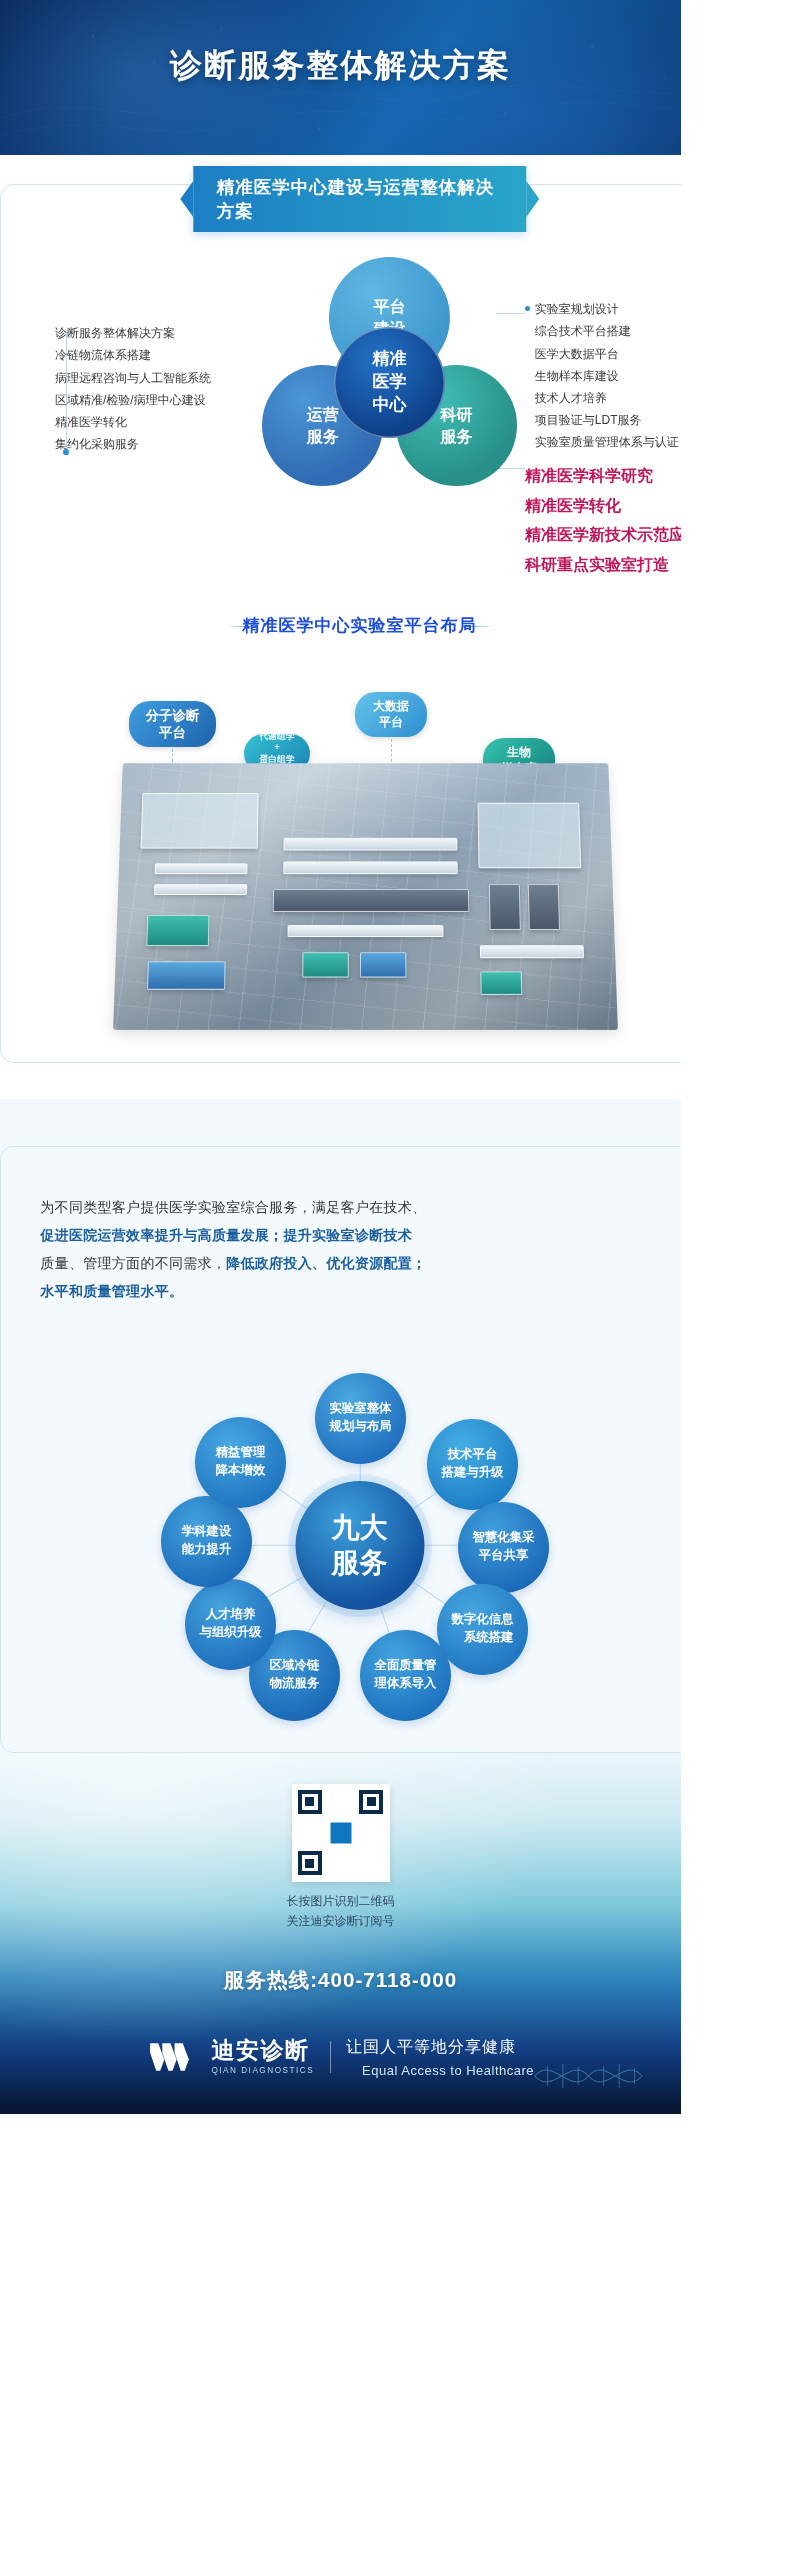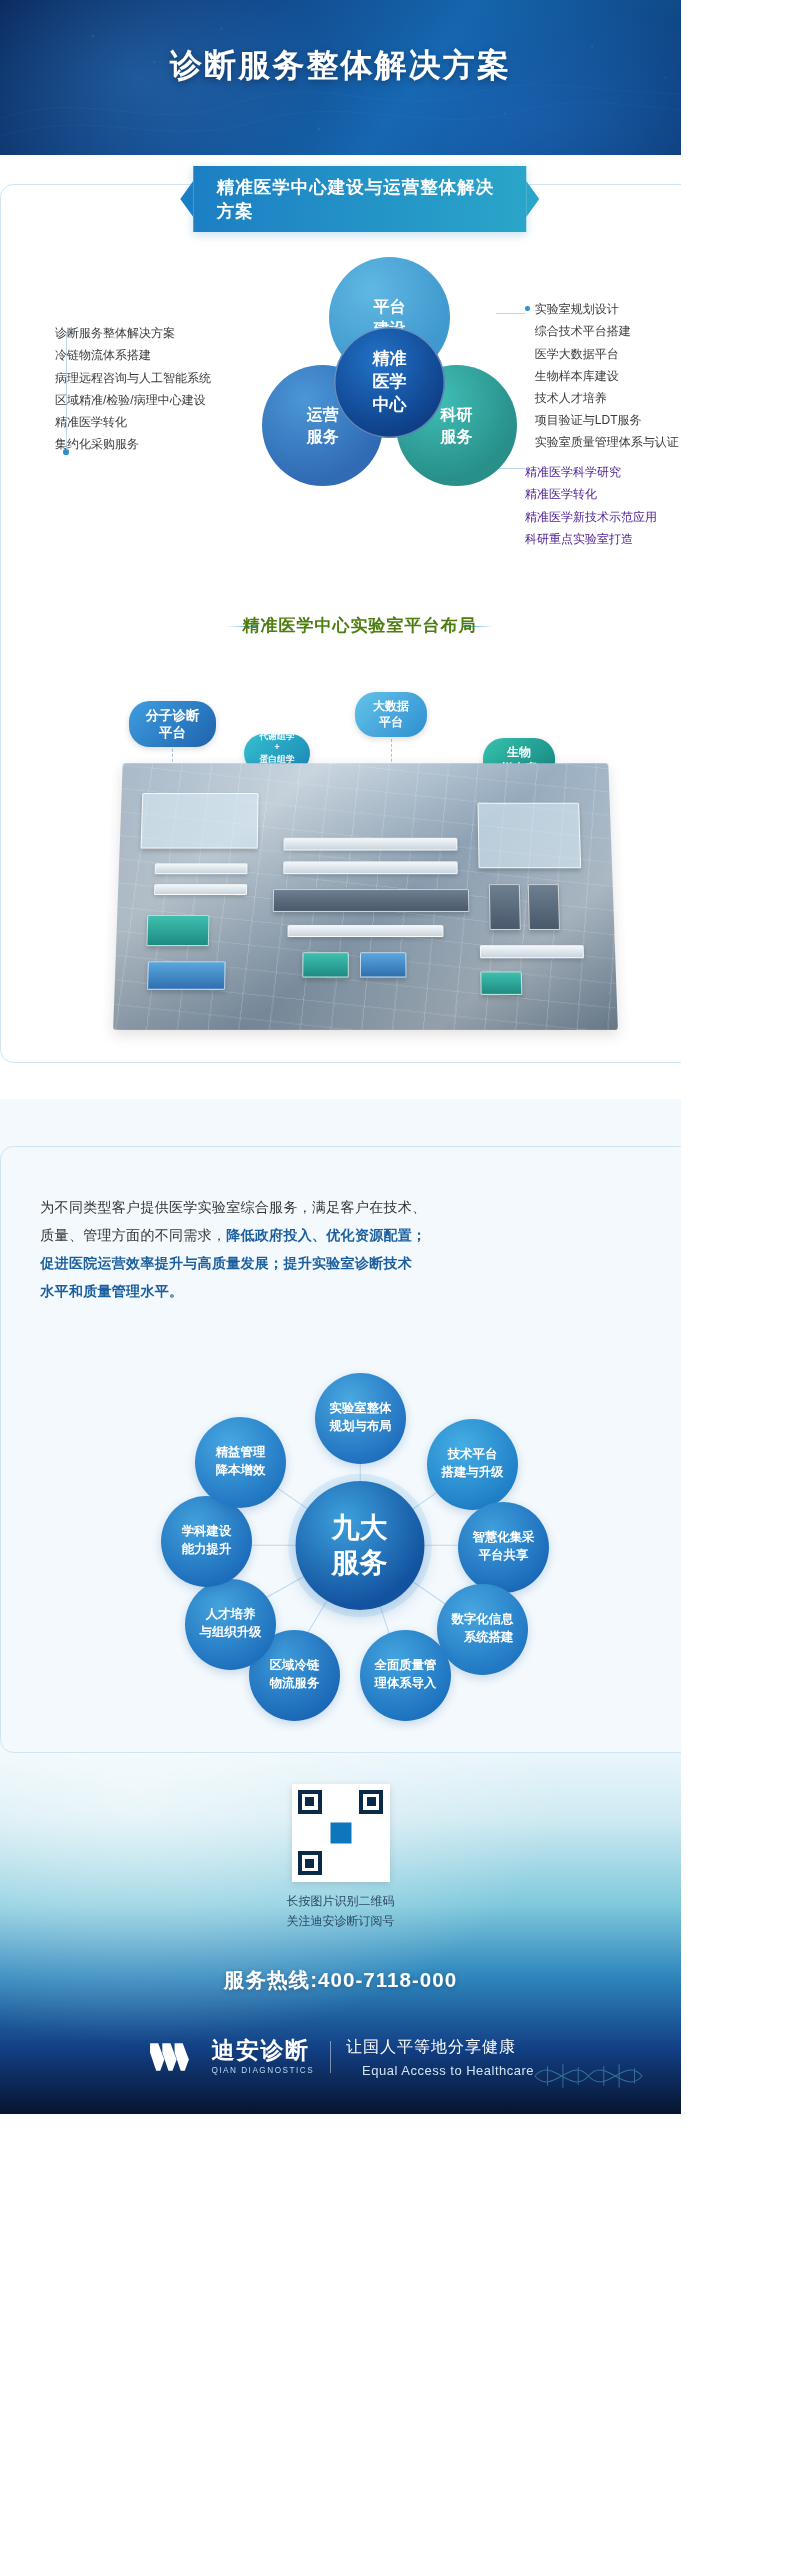--- a/index.html
+++ b/index.html
@@ -164,23 +164,24 @@
     left: 495px; top: 72px;
     width: 206px;
     font-size: 12px;
     line-height: 1.85;
     color: #3a3a3a;
   }
   .list-right-bot {
     position: absolute;
     left: 495px; top: 235px;
     width: 206px;
-    font-size: 12px;
+    font-size: 16px;
     line-height: 1.85;
-    color: #4c1d95;
+    color: #be185d;
+    font-weight: bold;
   }
   .bullet-row { display: flex; align-items: flex-start; }
   .bullet-dot {
     width: 4.6px; height: 4.6px;
     border-radius: 50%;
     background: #2f8fd0;
     margin-top: 8.2px;
     margin-right: 5.2px;
     flex: 0 0 auto;
   }
@@ -200,21 +201,21 @@
   .subband {
     margin: 0 auto 17.5px;
     width: 268px;
     text-align: center;
     position: relative;
     padding: 7.2px 0;
   }
   .subband span {
     font-size: 17px;
     font-weight: bold;
-    color: #4d7c0f;
+    color: #1d4ed8;
     letter-spacing: 1px;
     position: relative;
     z-index: 2;
   }
   .subband::before, .subband::after {
     content: "";
     position: absolute;
     top: 50%;
     width: 31px;
     height: 1.5px;
@@ -584,24 +585,24 @@
       </div>
     </div>
   </div>
 
   <div class="sec2-outer">
     <div class="section">
 
       <div class="section-box" style="background:#f3f9fd;">
         <div class="intro-text">
           <div>为不同类型客户提供医学实验室综合服务，满足客户在技术、</div>
+          <div><b>促进医院运营效率提升与高质量发展；提升实验室诊断技术</b></div>
           <div>
             <span>质量、管理方面的不同需求，</span><b>降低政府投入、优化资源配置；</b>
           </div>
-          <div><b>促进医院运营效率提升与高质量发展；提升实验室诊断技术</b></div>
           <div><b>水平和质量管理水平。</b></div>
         </div>
 
         <div class="radial">
           <svg width="661" height="412" style="position:absolute;left:0;top:0;z-index:1;" viewBox="0 0 1283 800">
             <g stroke="#bdd9ef" stroke-width="2" fill="none">
               <line x1="641" y1="455" x2="641" y2="235"></line>
               <line x1="641" y1="455" x2="851" y2="310"></line>
               <line x1="641" y1="455" x2="905" y2="455"></line>
               <line x1="641" y1="455" x2="851" y2="600"></line>

